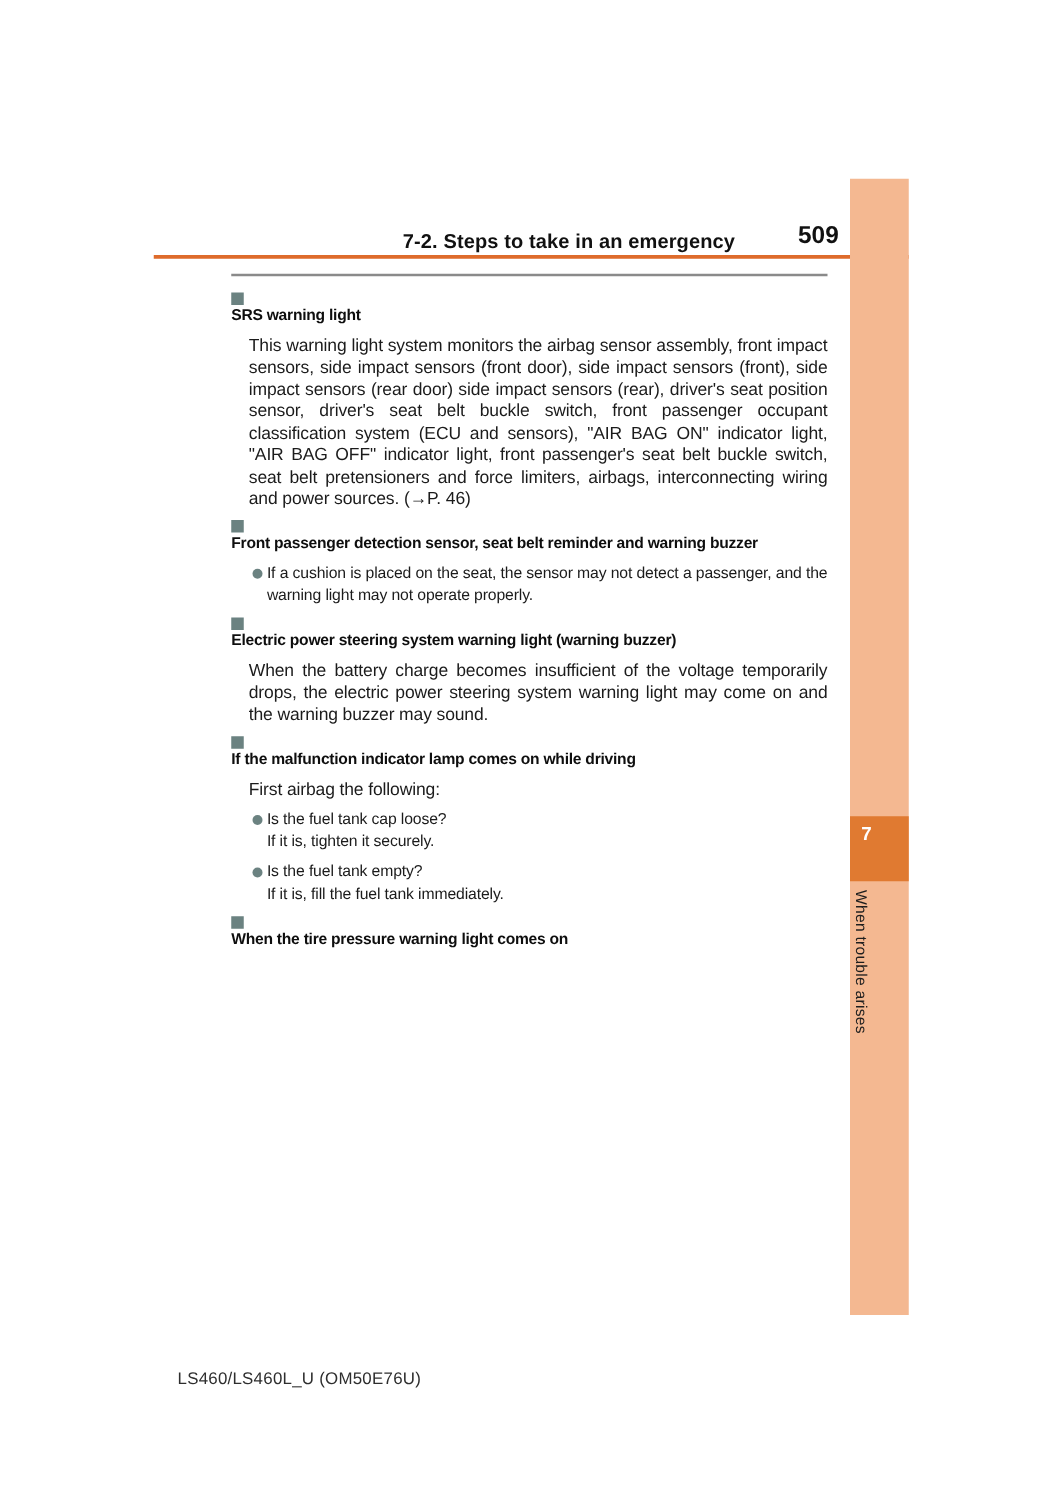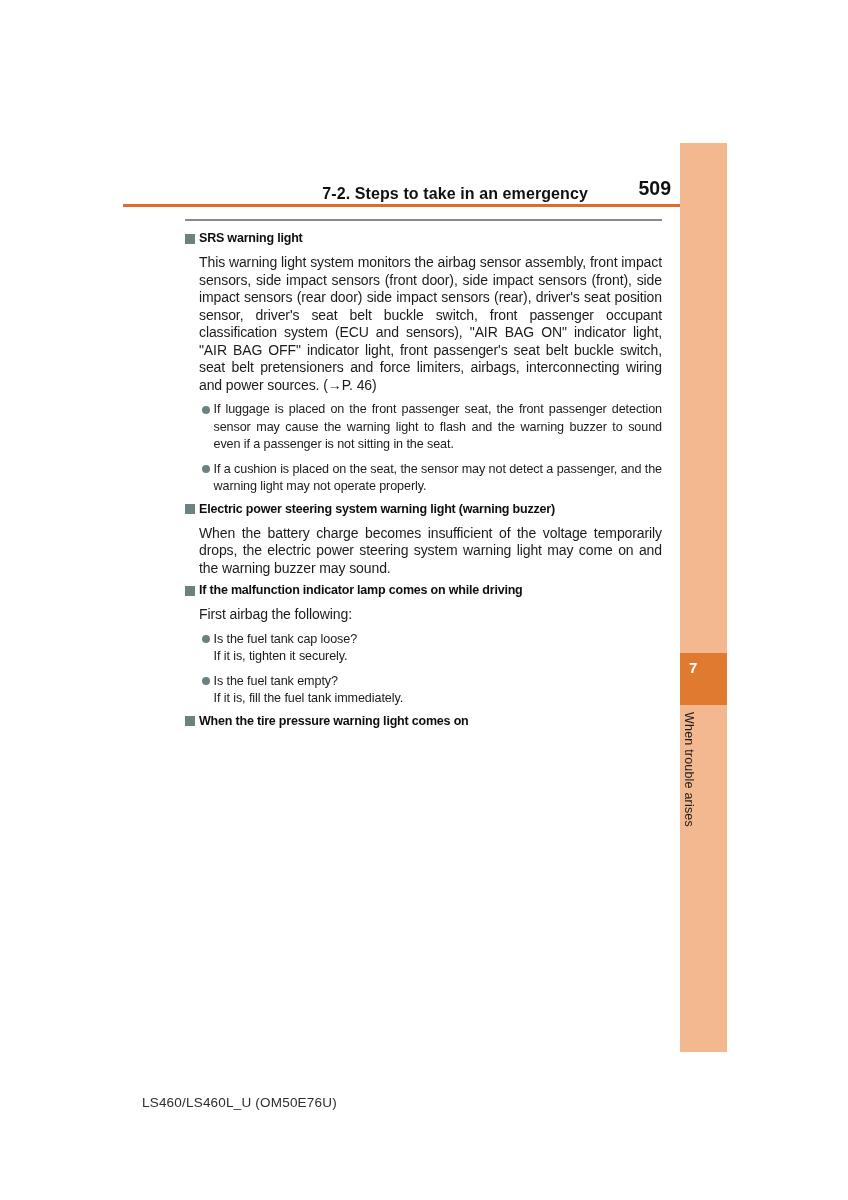--- a/index.html
+++ b/index.html
@@ -49,20 +49,21 @@
   .sec-heading {
     display: flex;
     align-items: flex-start;
     font-size: 12.5px;
     font-weight: bold;
     line-height: 17px;
     letter-spacing: -0.2px;
     margin-top: 3px;
     color: #0e0e0e;
     white-space: nowrap;
+    flex-direction: column;
   }
   .sq {
     flex: none;
     width: 10px; height: 10px;
     margin: 3.5px 4px 0 0;
     background: var(--bullet-teal, #6b8281);
   }
   .para {
     margin: 7px 0 5px 14px;
     font-size: 14px;
@@ -139,23 +140,23 @@
 
 <div class="content">
     <section class="sec">
       <div class="sec-heading">
         <span class="sq"></span>
         <span>SRS warning light</span>
       </div>
       <div class="para">This warning light system monitors the airbag sensor assembly, front impact sensors, side impact sensors (front door), side impact sensors (front), side impact sensors (rear door) side impact sensors (rear), driver's seat position sensor, driver's seat belt buckle switch, front passenger occupant classification system (ECU and sensors), "AIR BAG ON" indicator light, "AIR BAG OFF" indicator light, front passenger's seat belt buckle switch, seat belt pretensioners and force limiters, airbags, interconnecting wiring and power sources. (→P. 46)</div>
     </section>
     <section class="sec">
-      <div class="bullet-item">
-        <span class="dot"></span>
-        <span class="bullet-text">If luggage is placed on the front passenger seat, the front passenger detection sensor may cause the warning light to flash and the warning buzzer to sound even if a passenger is not sitting in the seat.</span>
+      <div class="sec-heading">
+        <span class="sq"></span>
+        <span>Front passenger detection sensor, seat belt reminder and warning buzzer</span>
       </div>
       <div class="bullet-item">
         <span class="dot"></span>
         <span class="bullet-text">If a cushion is placed on the seat, the sensor may not detect a passenger, and the warning light may not operate properly.</span>
       </div>
     </section>
     <section class="sec">
       <div class="sec-heading">
         <span class="sq"></span>
         <span>Electric power steering system warning light (warning buzzer)</span>

